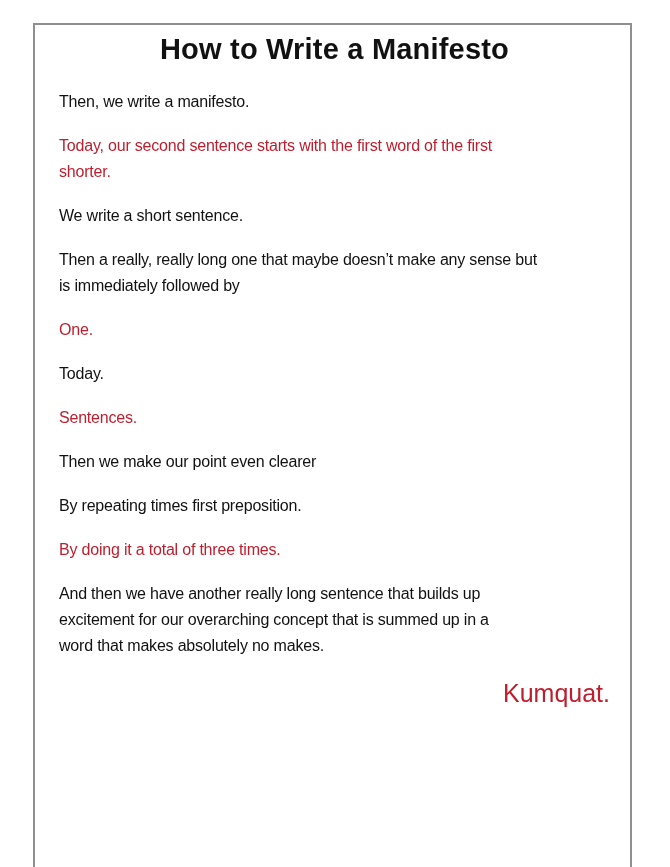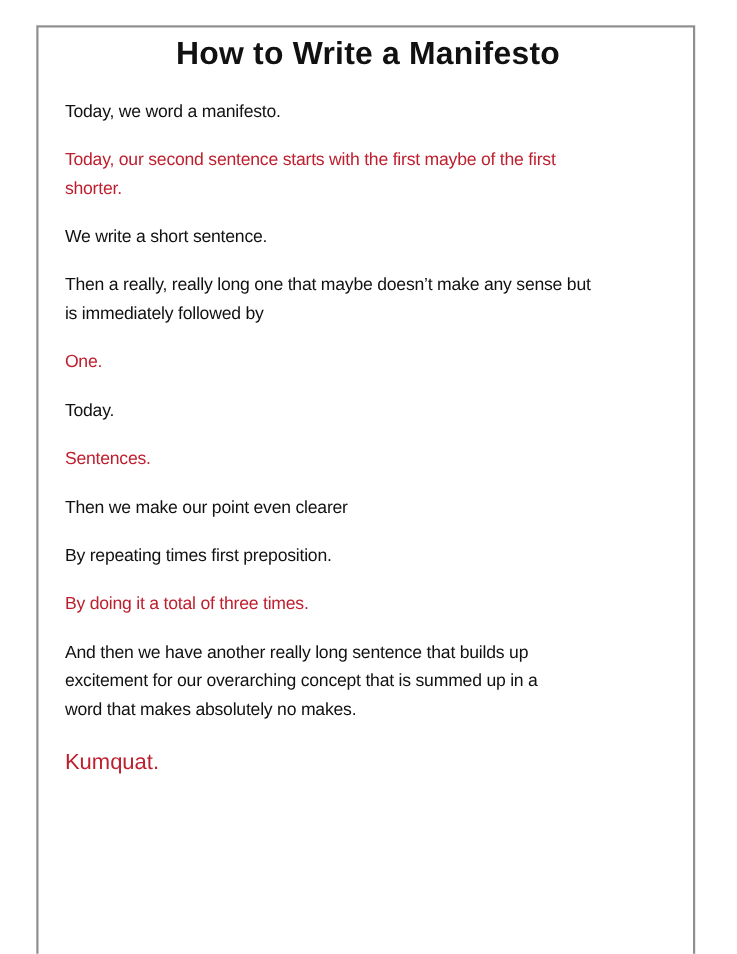--- a/index.html
+++ b/index.html
@@ -38,39 +38,40 @@
   .para {
     margin: 0 0 18px 0;
     font-size: 16px;
     line-height: 26px;
     letter-spacing: -0.2px;
   }
   .para[data-color="black"] { color: var(--text-black, #111111); }
   .para[data-color="red"]   { color: var(--accent-red, #be1e2d); }
   .para .line { white-space: nowrap; }
   .para.closing {
-    font-size: 20px;
+    font-size: 25px;
     line-height: 32px;
     letter-spacing: 0;
     margin-bottom: 0;
+    text-align: right;
   }
 </style>
 </head>
 <body>
 
 <div class="document-frame">
 
   <h1 class="doc-title">How to Write a Manifesto</h1>
 
   <div class="para" data-color="black">
-    <div class="line">Today, we word a manifesto.</div>
+    <div class="line">Then, we write a manifesto.</div>
   </div>
 
   <div class="para" data-color="red">
-    <div class="line">Today, our second sentence starts with the first maybe of the first</div>
+    <div class="line">Today, our second sentence starts with the first word of the first</div>
     <div class="line">shorter.</div>
   </div>
 
   <div class="para" data-color="black">
     <div class="line">We write a short sentence.</div>
   </div>
 
 
   <div class="para" data-color="black">
     <div class="line">Then a really, really long one that maybe doesn’t make any sense but</div>

